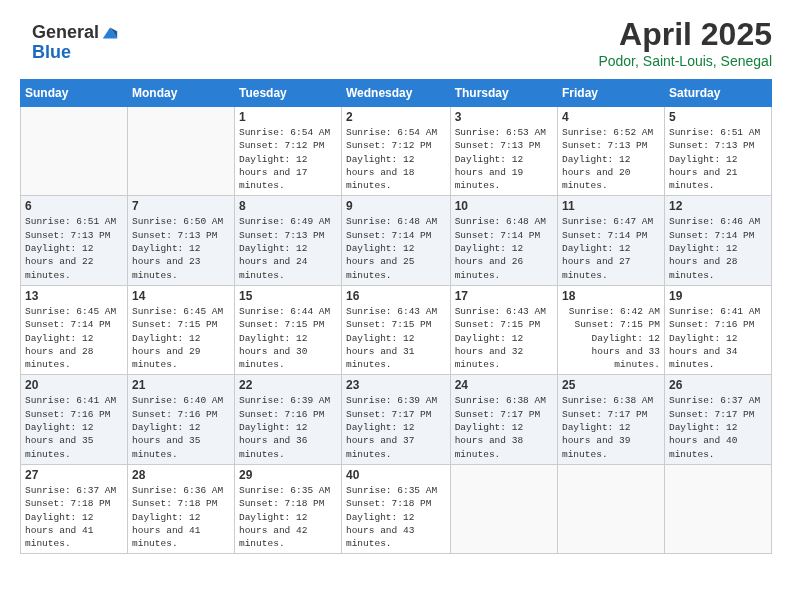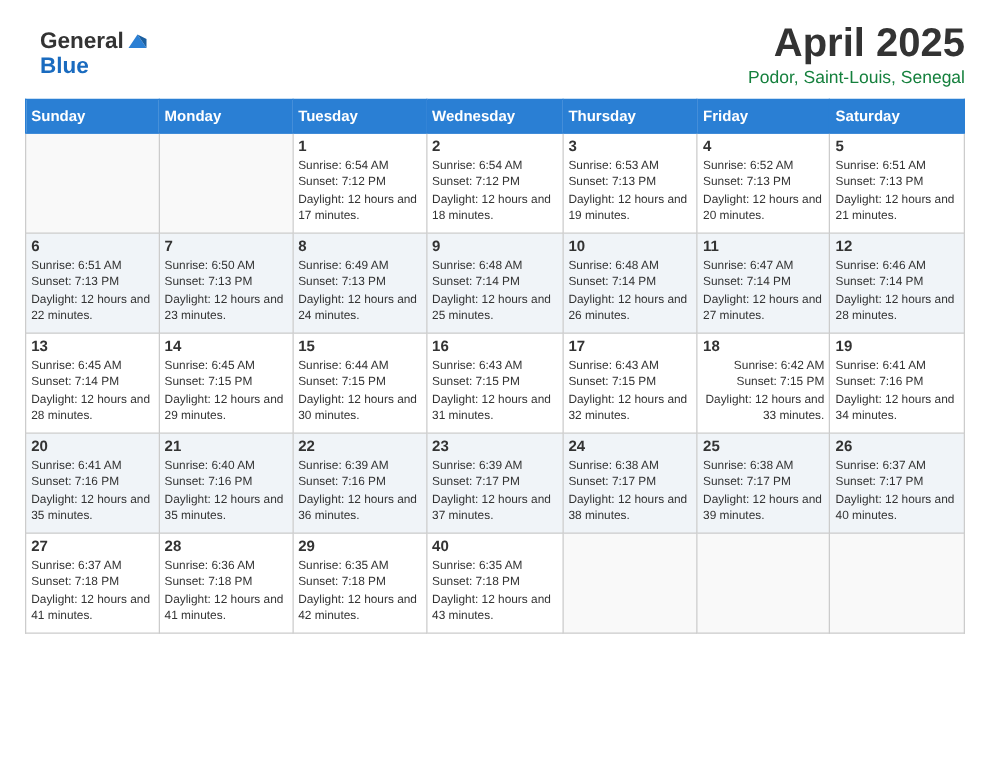--- a/index.html
+++ b/index.html
@@ -81,20 +81,21 @@
       font-weight: bold;
       font-size: 12px;
       color: #333;
       display: block;
       margin-bottom: 2px;
     }
     .day-info {
       color: #333;
       font-size: 9.5px;
       line-height: 1.4;
+      font-family: Liberation Mono, monospace;
     }
     .alt-row td {
       background: #f0f4f8;
     }
   </style>
 </head>
 <body>
 
 <div class="page">
   <div class="header">

